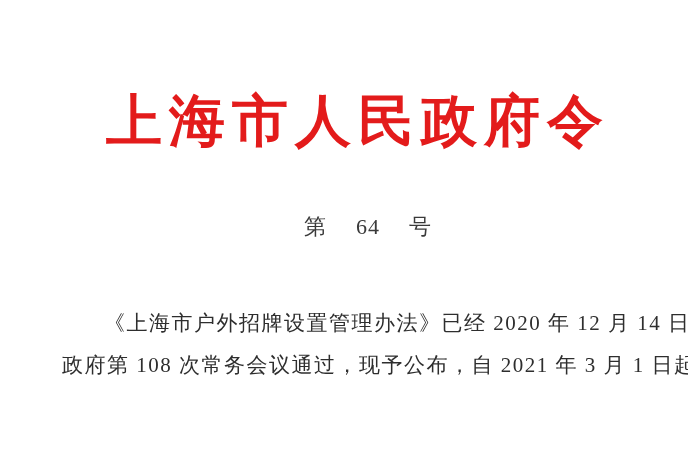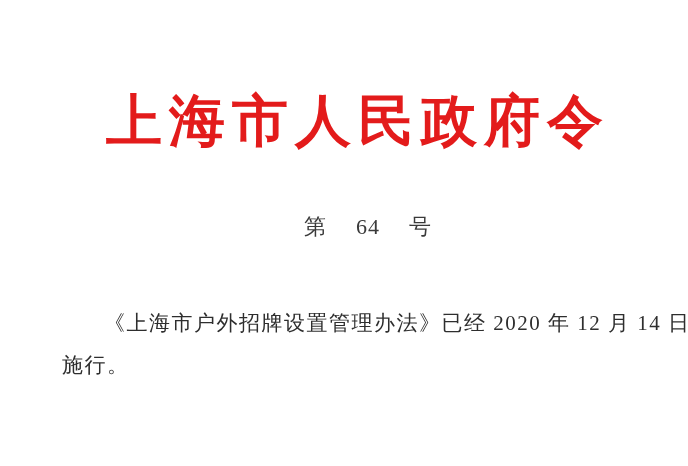--- a/index.html
+++ b/index.html
@@ -62,16 +62,16 @@
   <div class="doc-title">上海市人民政府令</div>
 
   <div class="order-line">
     <span>第</span>
     <span>64</span>
     <span>号</span>
   </div>
 
   <div class="body-block">
     <div class="body-line indent">《上海市户外招牌设置管理办法》已经 2020 年 12 月 14 日市</div>
-    <div class="body-line">施行。</div>
+    <div class="body-line">政府第 108 次常务会议通过，现予公布，自 2021 年 3 月 1 日起</div>
   </div>
 
 </div>
 
 </body></html>

